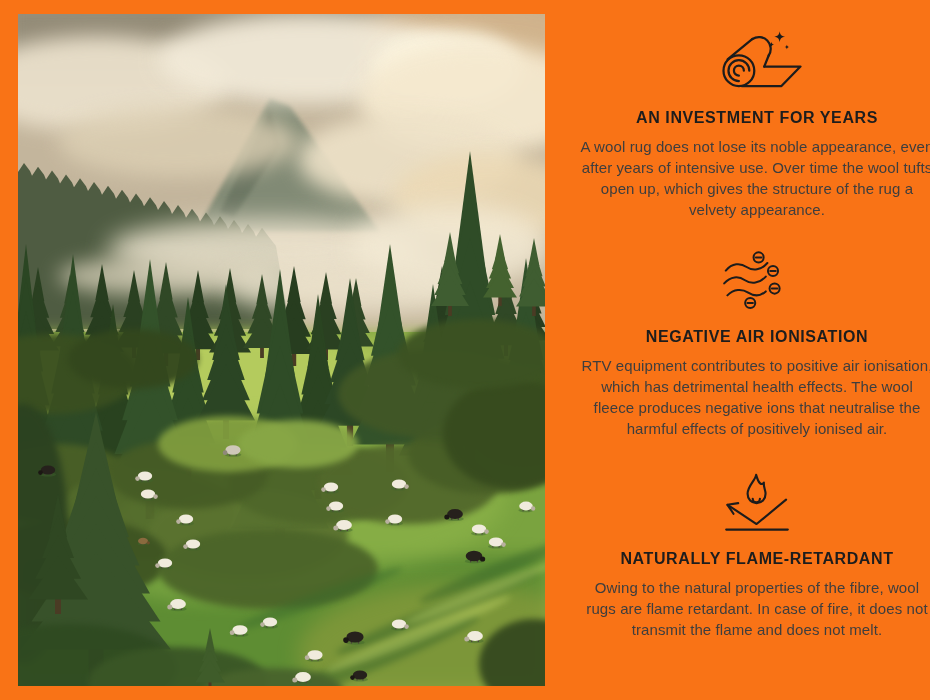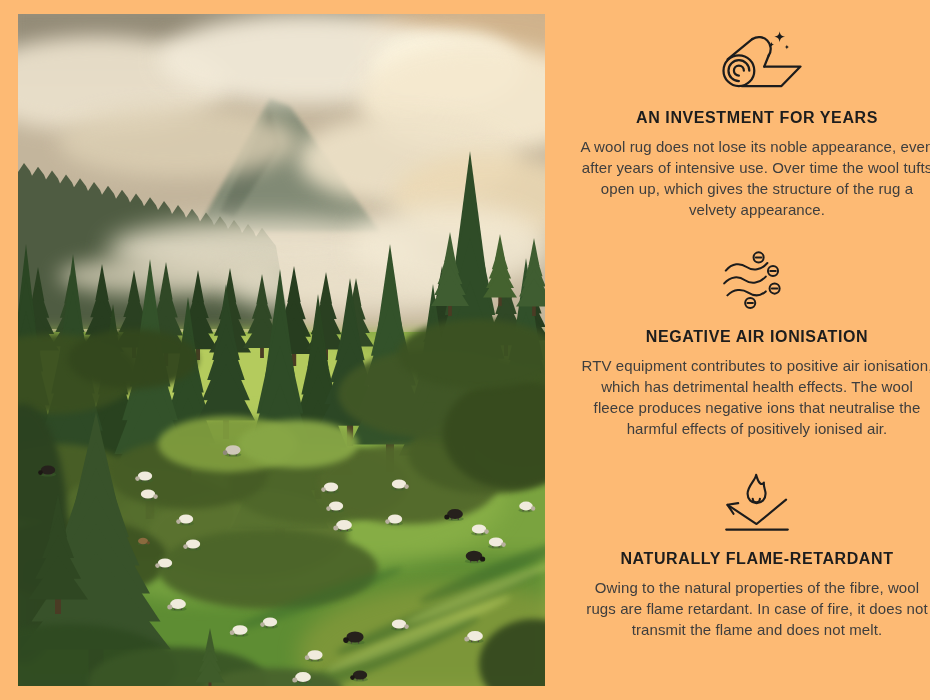--- a/index.html
+++ b/index.html
@@ -1,16 +1,16 @@
 <!DOCTYPE html>
 <html><head>
 <meta charset="utf-8">
 <style>
   html,body{margin:0;padding:0;background:#ffffff;}
-  .canvas{position:relative;width:930px;height:700px;background:#fdba74;overflow:hidden;
+  .canvas{position:relative;width:930px;height:700px;background:#f97316;overflow:hidden;
           font-family:"Liberation Sans",sans-serif;}
   .photo{position:absolute;left:18px;top:14px;width:527px;height:672px;margin:0;}
   .photo svg{display:block;width:100%;height:100%;}
   .right-col{position:absolute;left:575px;top:0;width:364px;height:700px;text-align:center;}
   .feature{display:block;}
   .f1{padding-top:28px;}
   .f2{margin-top:27px;}
   .f3{margin-top:30px;}
   .icon-wrap{height:68px;display:flex;align-items:center;justify-content:center;}
   .feature-title{font-weight:700;font-size:16px;letter-spacing:.6px;color:#1d1d1d;margin:13px 0 0;}

